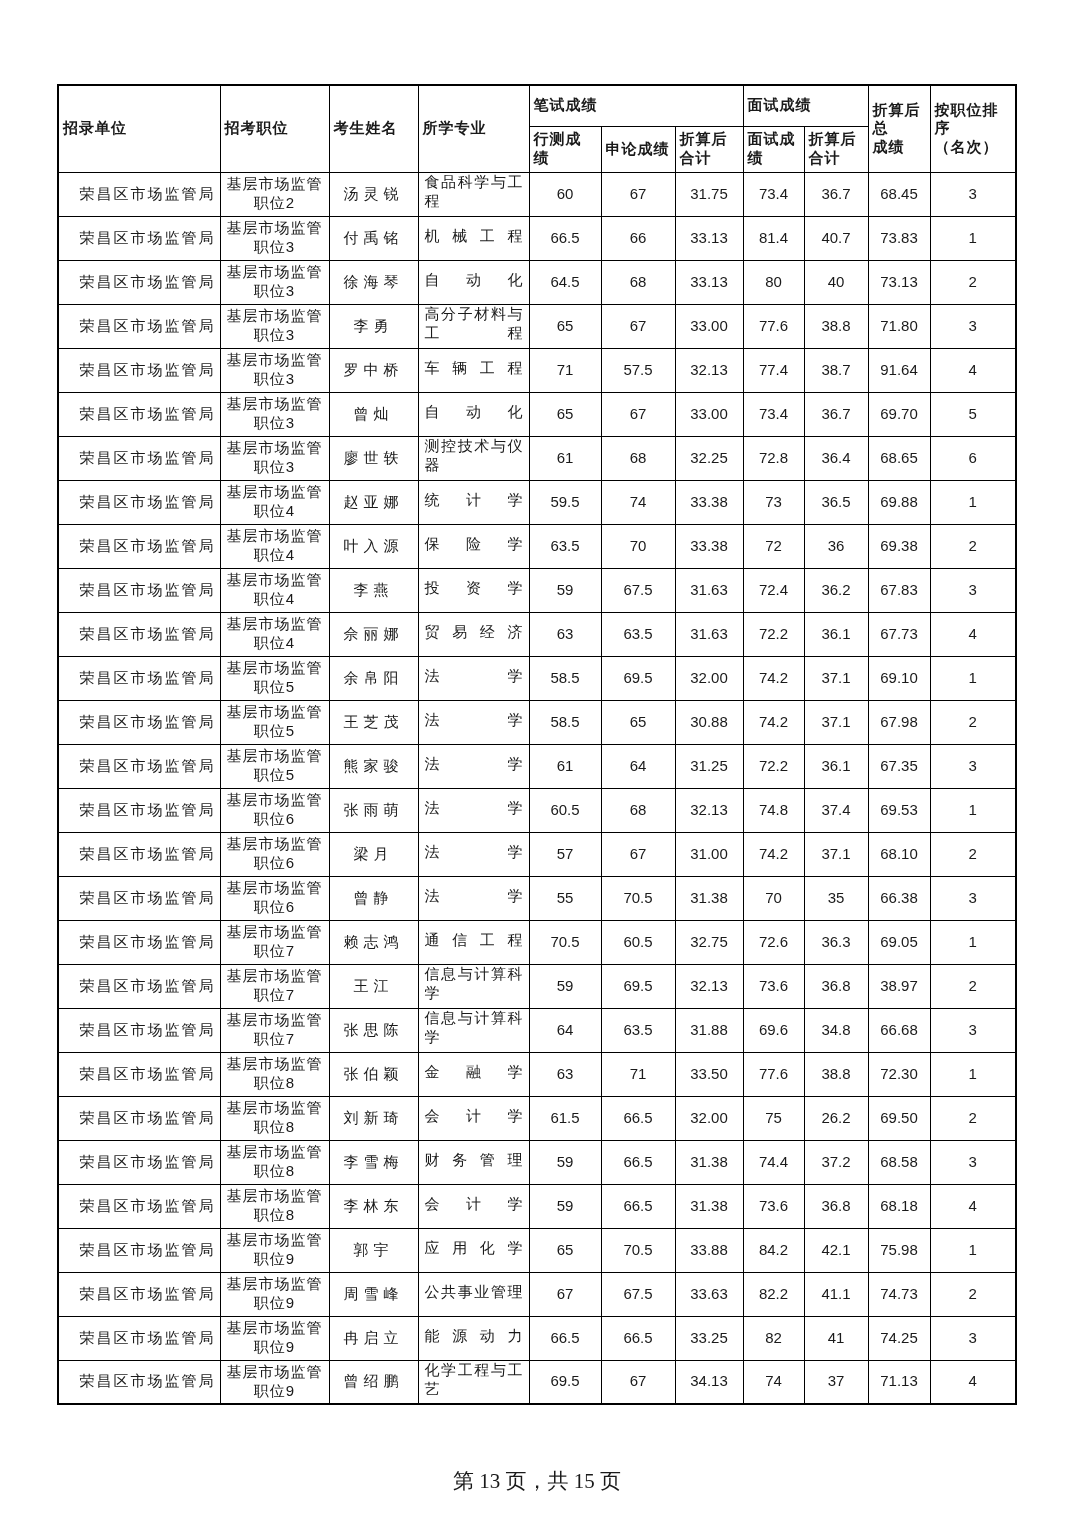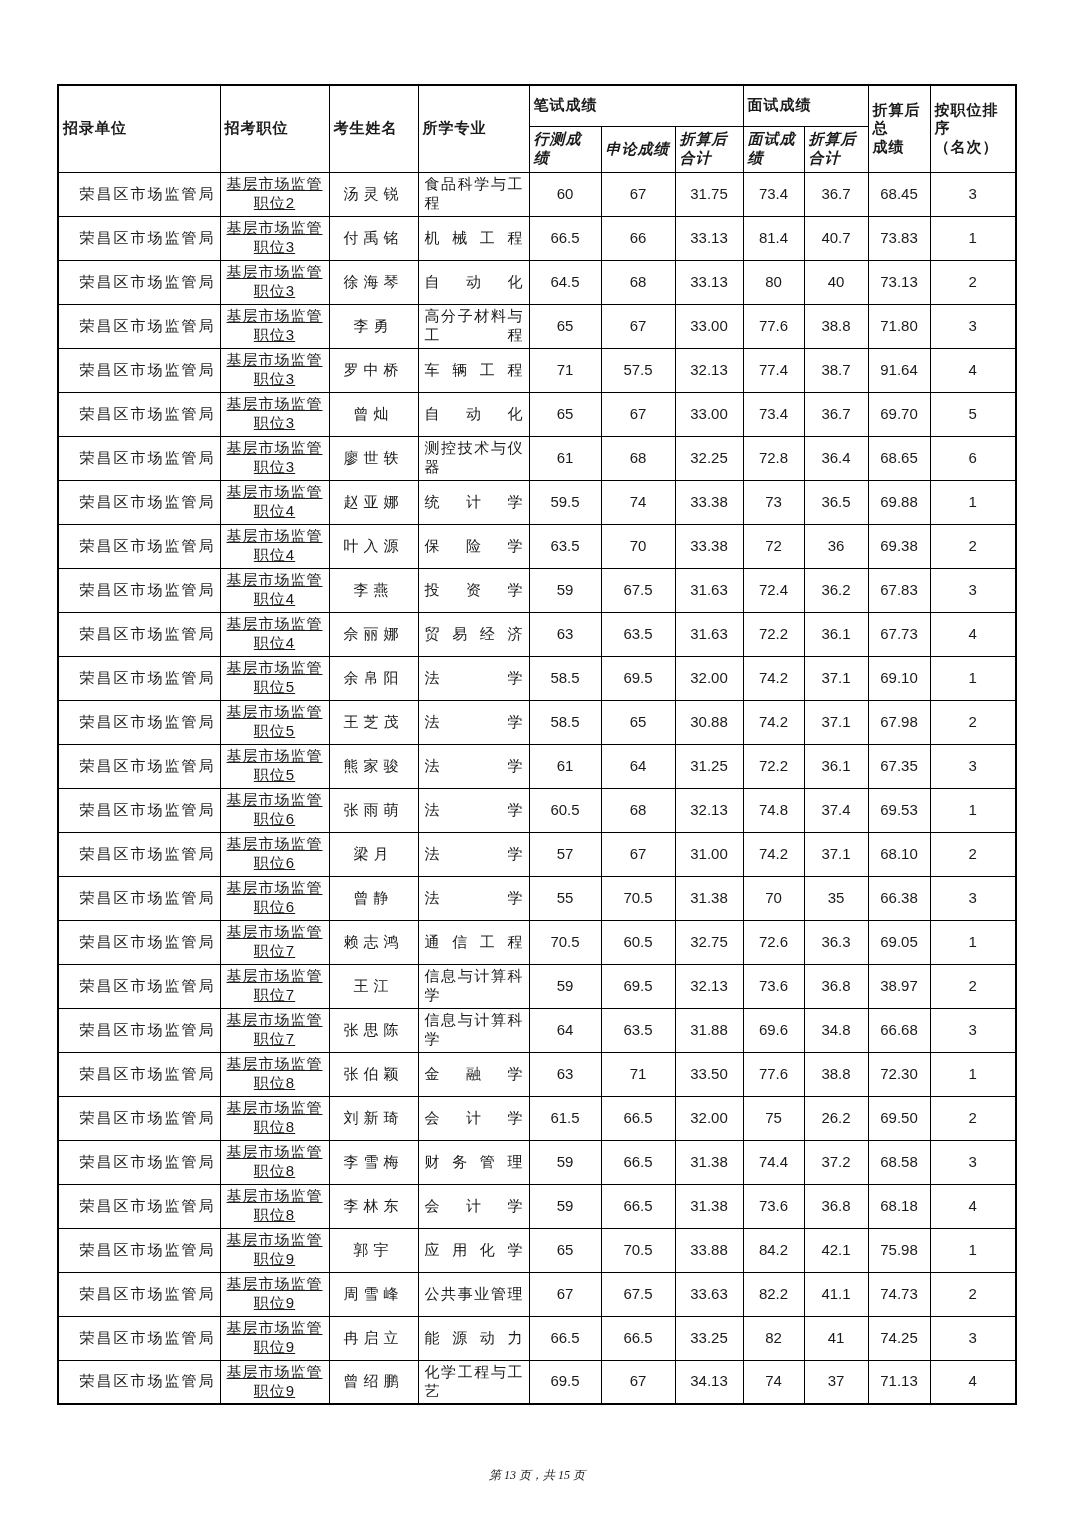--- a/index.html
+++ b/index.html
@@ -32,57 +32,56 @@
     line-height: 1.25;
     overflow: hidden;
   }
   .score-table thead th {
     font-weight: bold;
     text-align: left;
     white-space: pre-line;
     letter-spacing: 1px;
   }
   .score-table thead tr.h1 { height: 41px; }
-  .score-table thead tr.h2 { height: 46px; font-style: italic; }
+  .score-table thead tr.h2 { height: 46px; }
   .score-table tbody tr { height: 44px; }
 
   td.c-unit {
     text-align: right;
     letter-spacing: 2px;
     margin-top: 8px;
   }
   td.c-pos {
     text-align: center;
     letter-spacing: 1px;
     padding: 1px 6px;
-    text-decoration: underline;
   }
   td.c-name {
     text-align: center;
     letter-spacing: 5px;
   }
   td.c-major {
     text-align: justify;
     text-align-last: justify;
     word-break: break-all;
     padding: 2px 6px;
+    font-family: Liberation Mono, monospace;
   }
   td.c-num {
     text-align: center;
   }
   .page-footer {
     position: absolute;
     left: 0;
     top: 1467px;
     width: 100%;
     text-align: center;
     font-family: "Liberation Serif", serif;
-    font-size: 12px;
+    font-size: 21px;
     color: #1a1a1a;
-    font-style: italic;
   }
 </style>
 </head>
 <body>
 
 <table class="score-table">
   <colgroup>
     <col style="width:162px">
     <col style="width:109px">
     <col style="width:89px">

